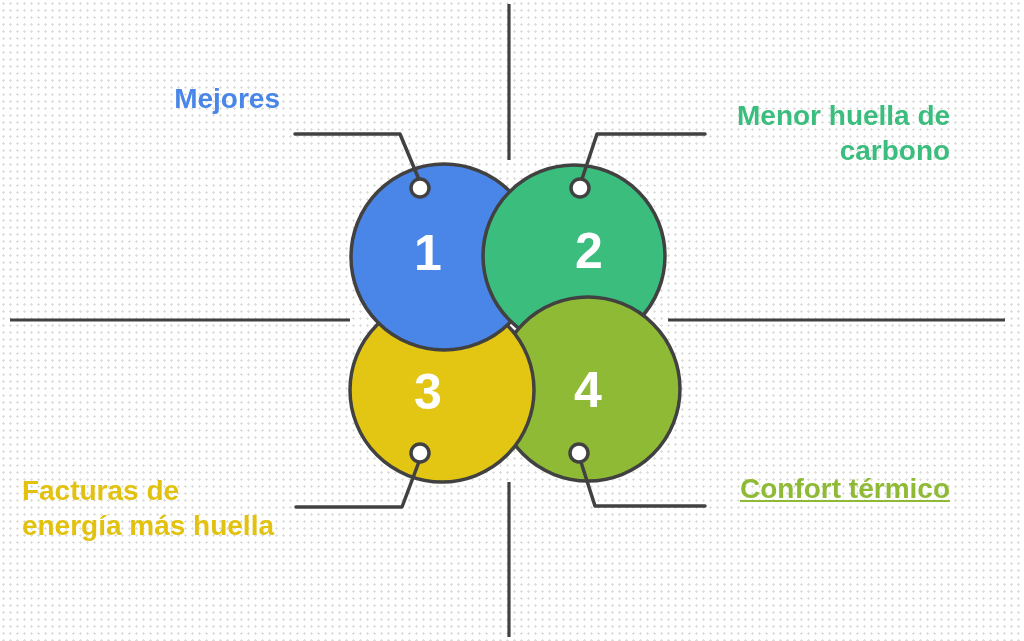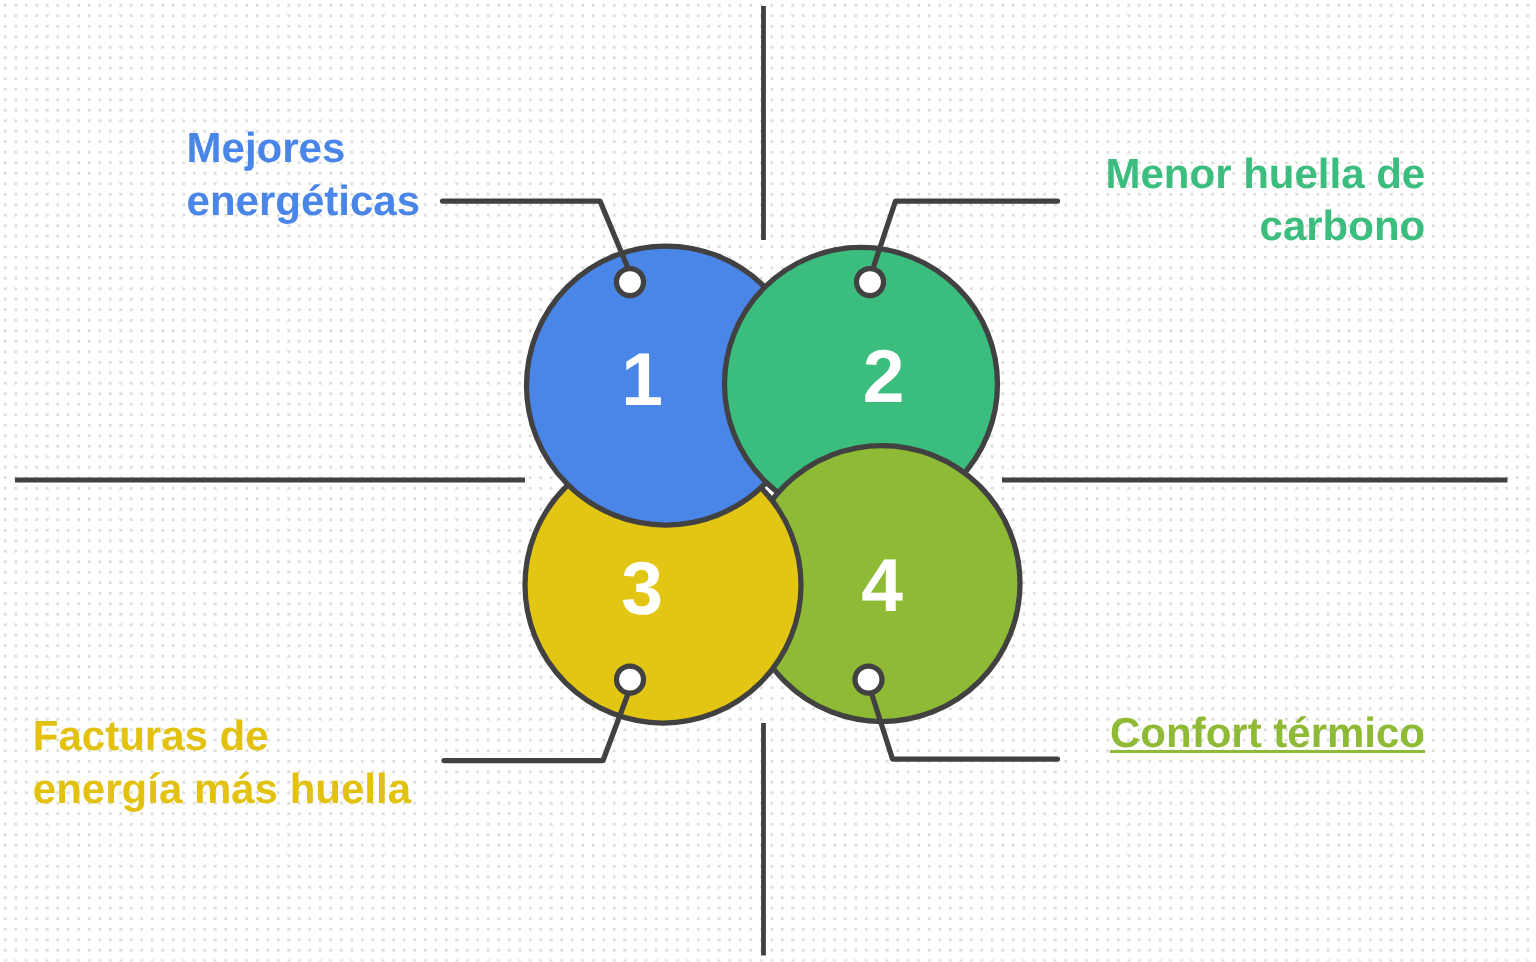--- a/index.html
+++ b/index.html
@@ -79,21 +79,20 @@
     </g>
 
     <text class="num" x="428" y="270">1</text>
     <text class="num" x="589" y="268">2</text>
     <text class="num" x="428" y="409">3</text>
     <text class="num" x="588" y="407">4</text>
   </svg>
 
   <div class="label label-1 label-right-aligned">
     <div class="line">Mejores</div>
-    <div class="line">energéticas</div>
   </div>
 
   <div class="label label-2 label-left-aligned">
     <div class="line">Menor huella de</div>
     <div class="line">carbono</div>
   </div>
 
   <div class="label label-3 label-right-aligned">
     <div class="line">Facturas de</div>
     <div class="line">energía más huella</div>

